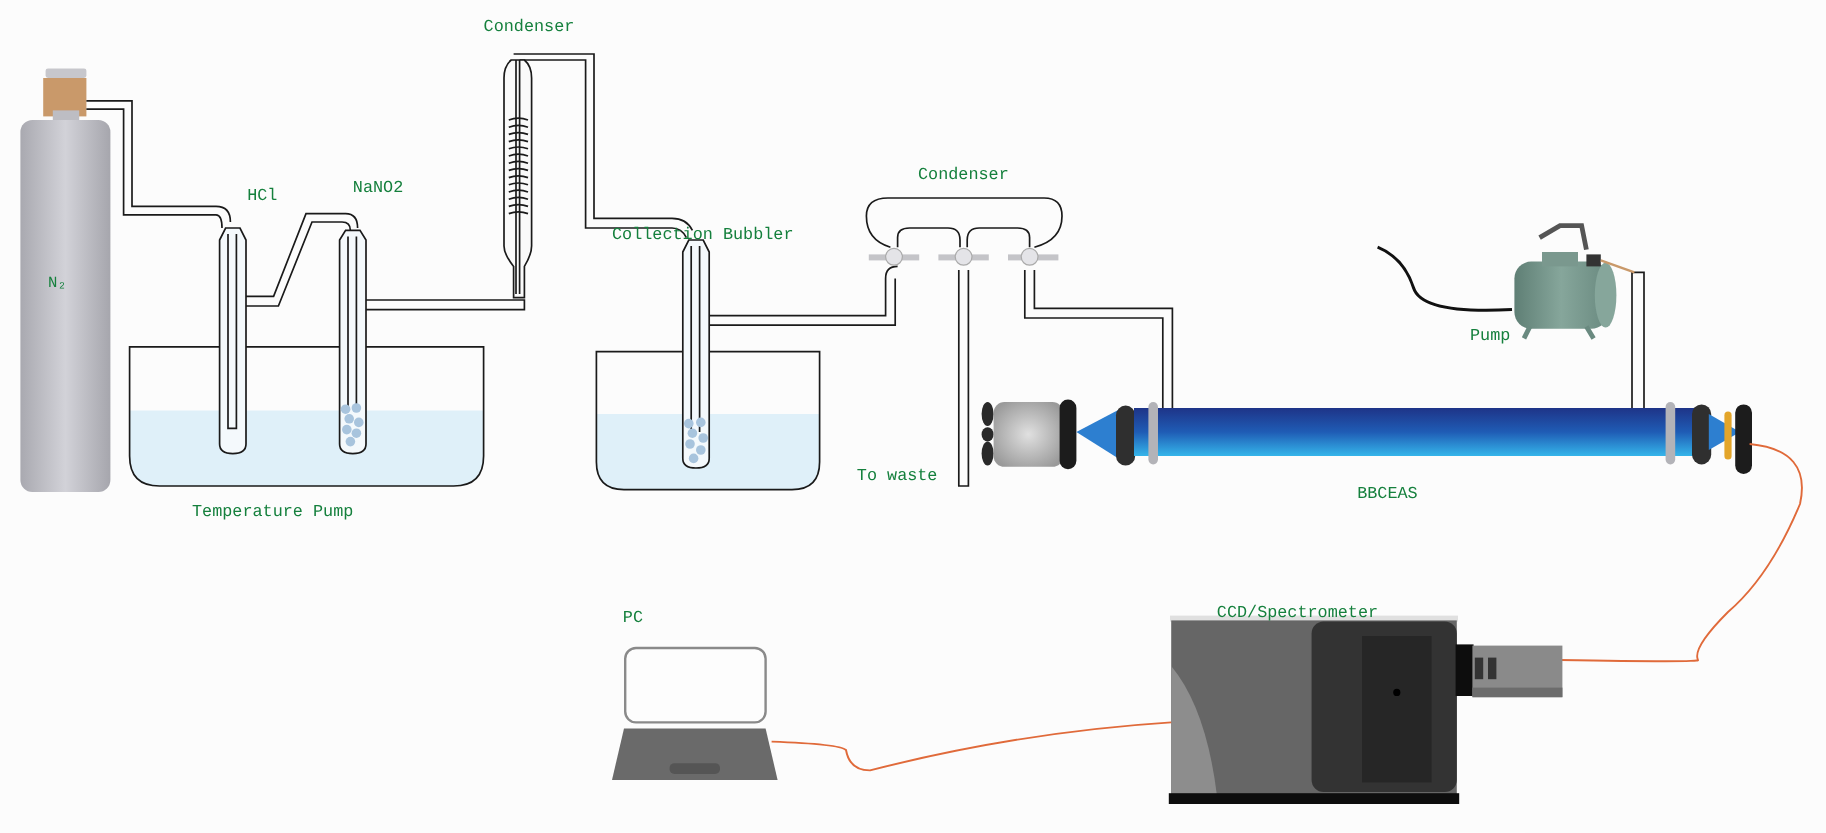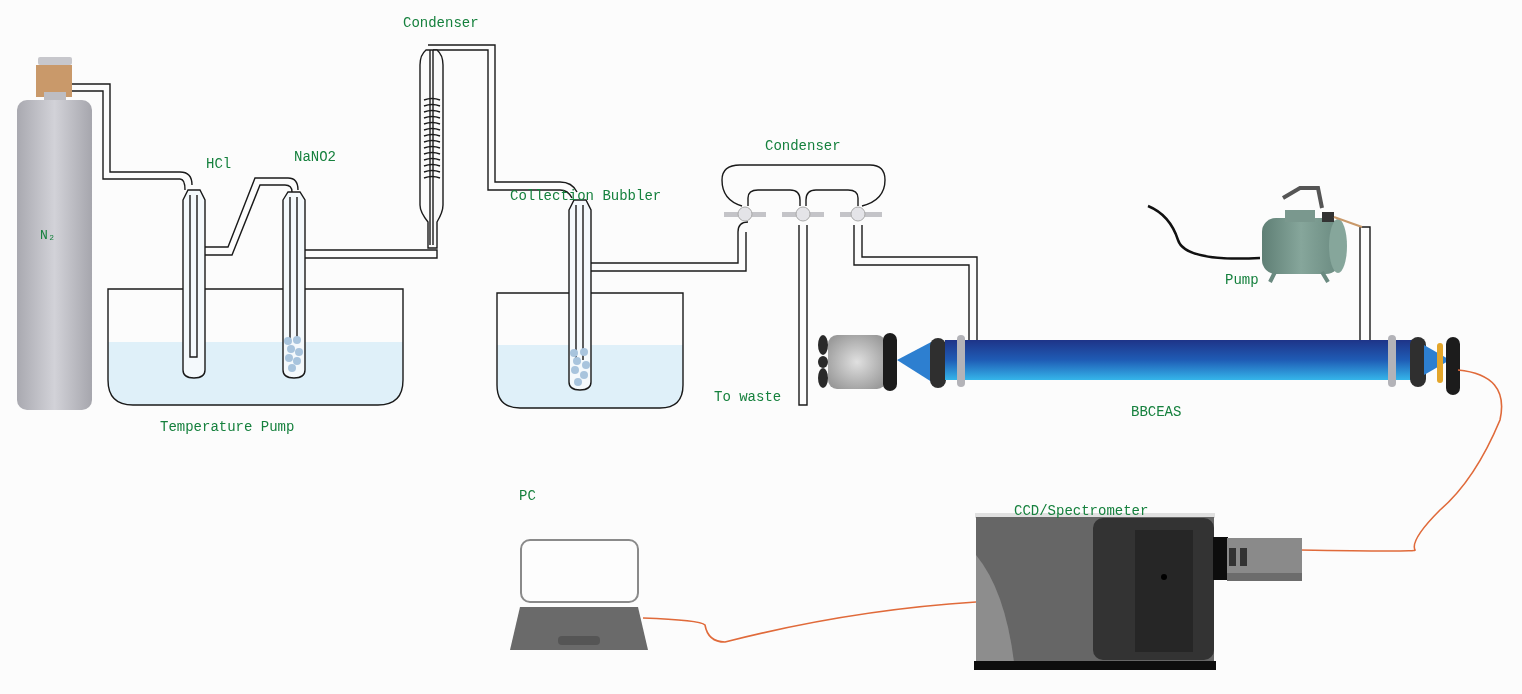--- a/index.html
+++ b/index.html
@@ -193,14 +193,14 @@
   <div class="label" style="left:206px;top:156px;">HCl</div>
   <div class="label" style="left:294px;top:149px;">NaNO2</div>
   <div class="label" style="left:160px;top:419px;">Temperature Pump</div>
   <div class="label" style="left:403px;top:15px;">Condenser</div>
   <div class="label" style="left:510px;top:151px;margin-top:37px;">Collection Bubbler</div>
   <div class="label" style="left:765px;top:138px;">Condenser</div>
   <div class="label" style="left:714px;top:389px;">To waste</div>
   <div class="label" style="left:1225px;top:272px;">Pump</div>
   <div class="label" style="left:1131px;top:404px;">BBCEAS</div>
   <div class="label" style="left:1014px;top:475px;margin-top:28px;">CCD/Spectrometer</div>
-  <div class="label" style="left:519px;top:488px;">PC</div>
+  <div class="label" style="left:519px;top:507px;">PC</div>
 </div>
 
 </body></html>

